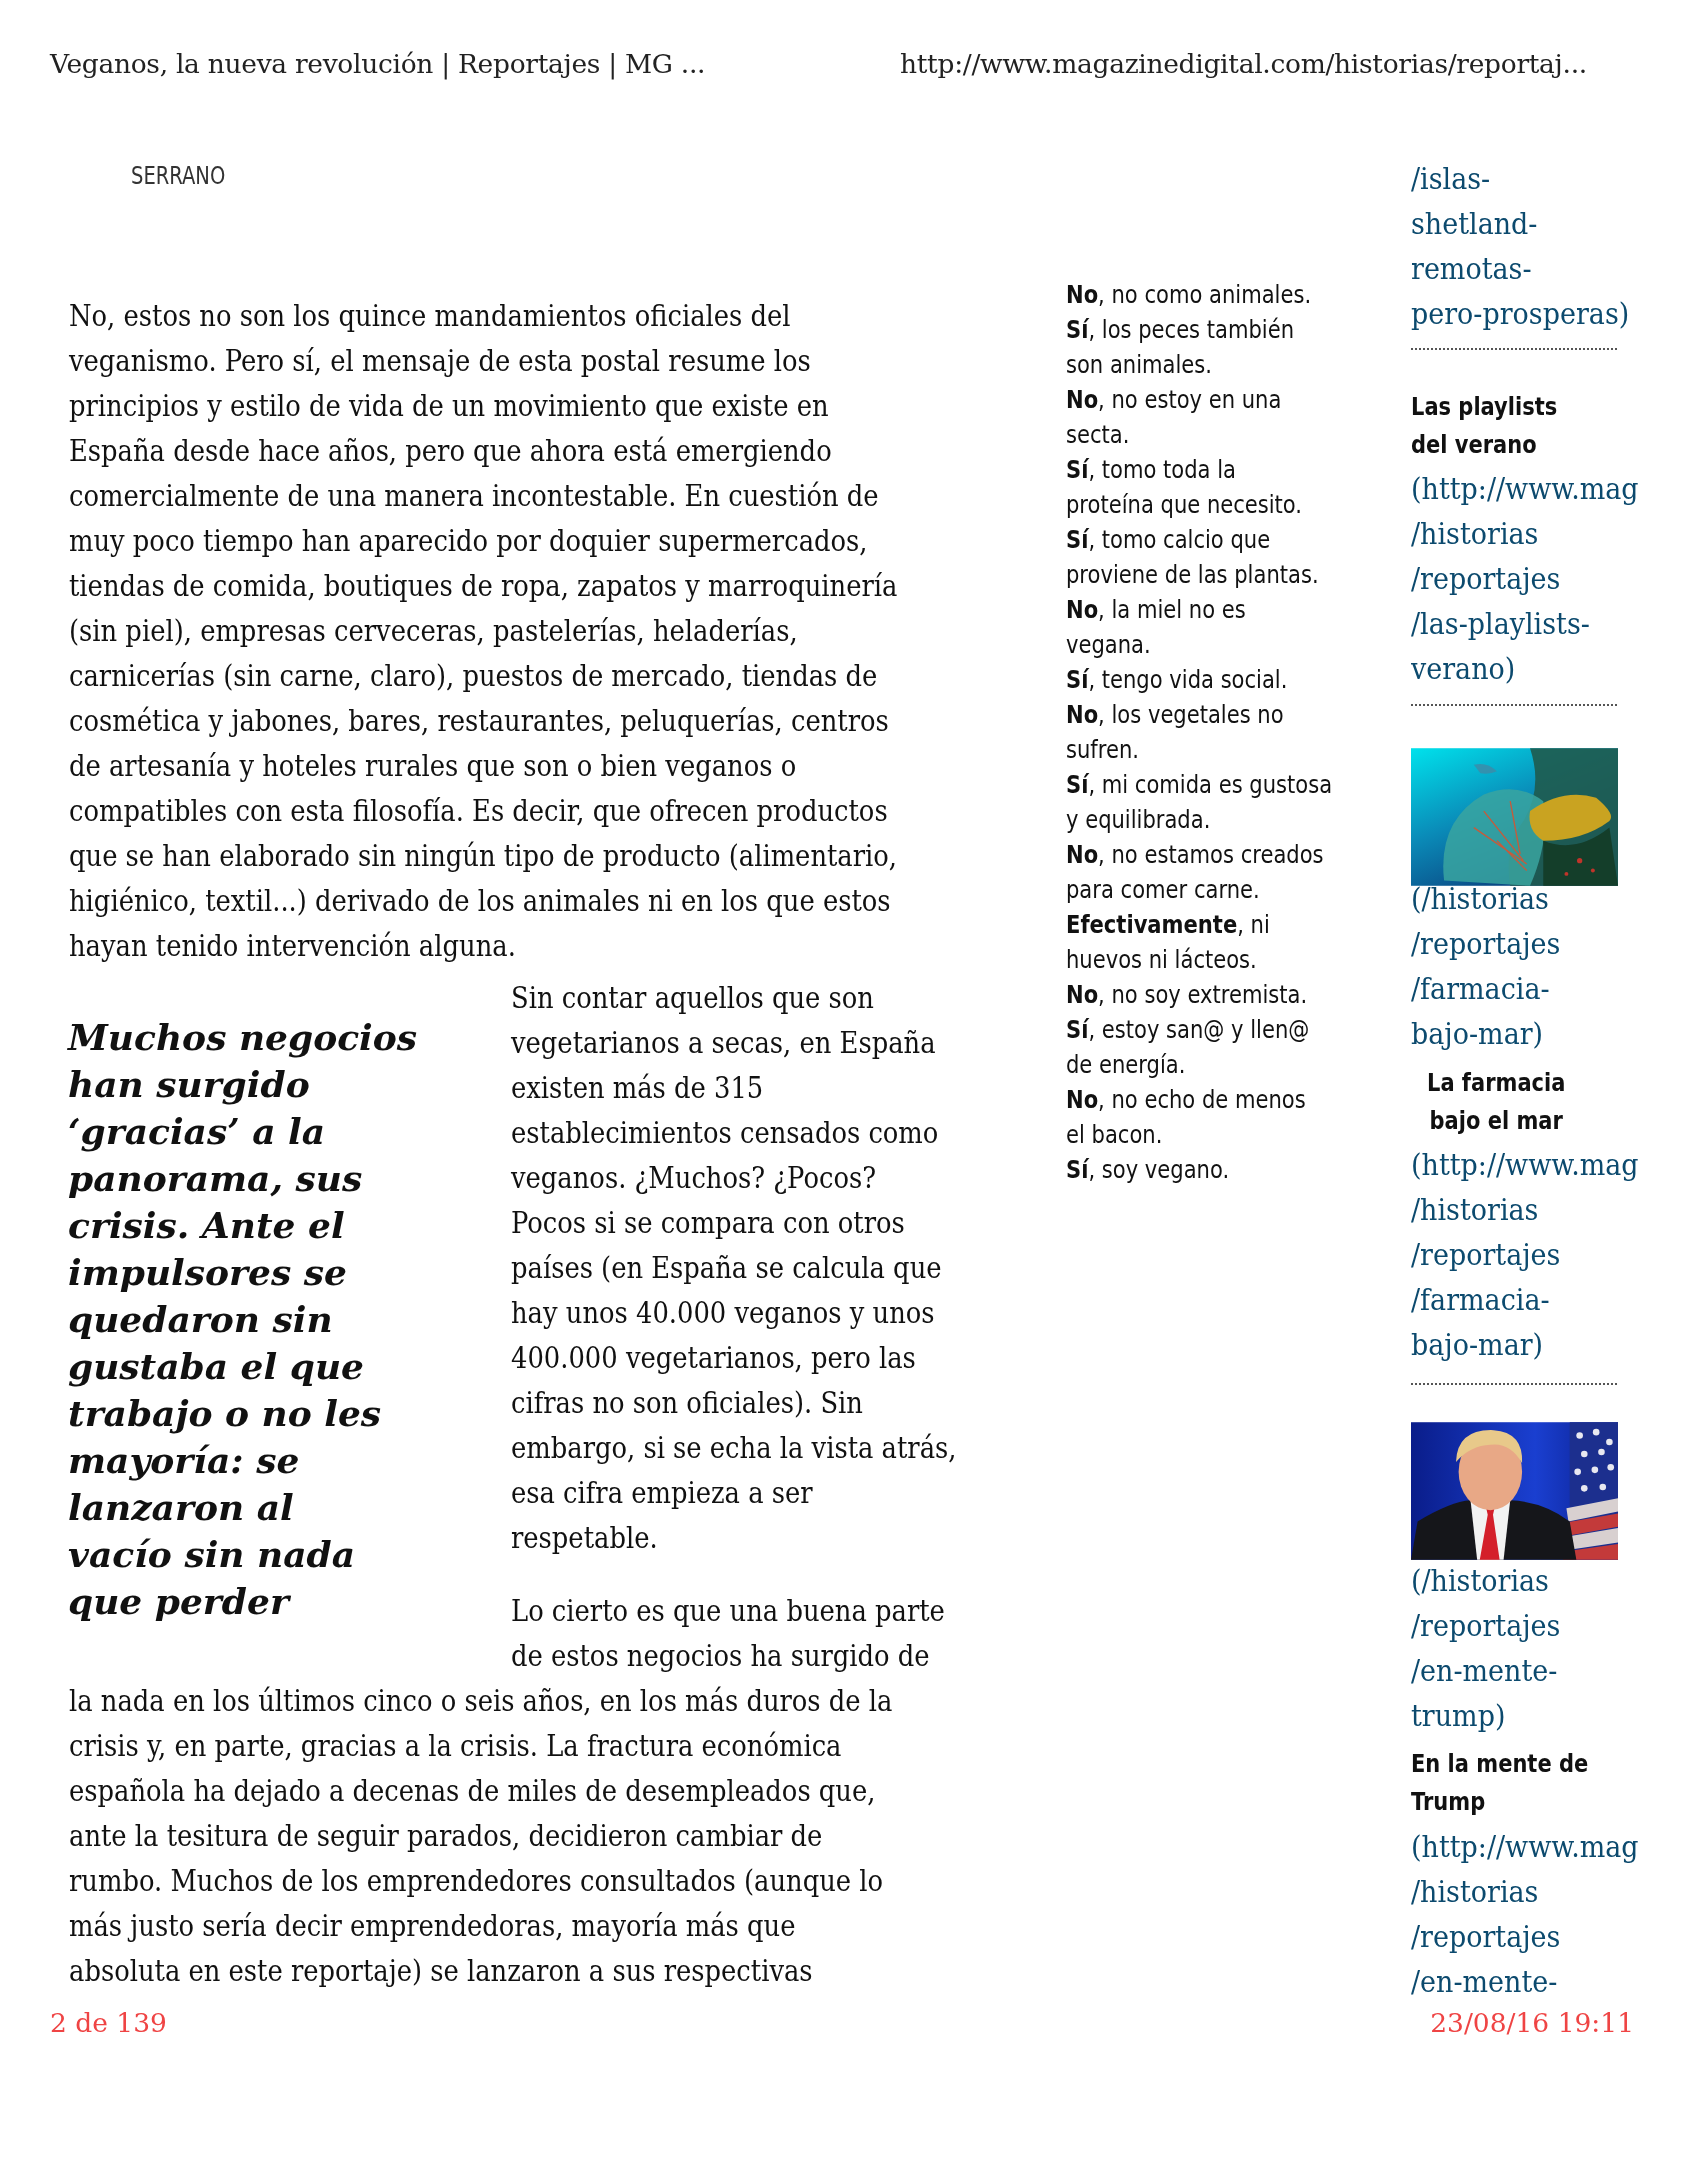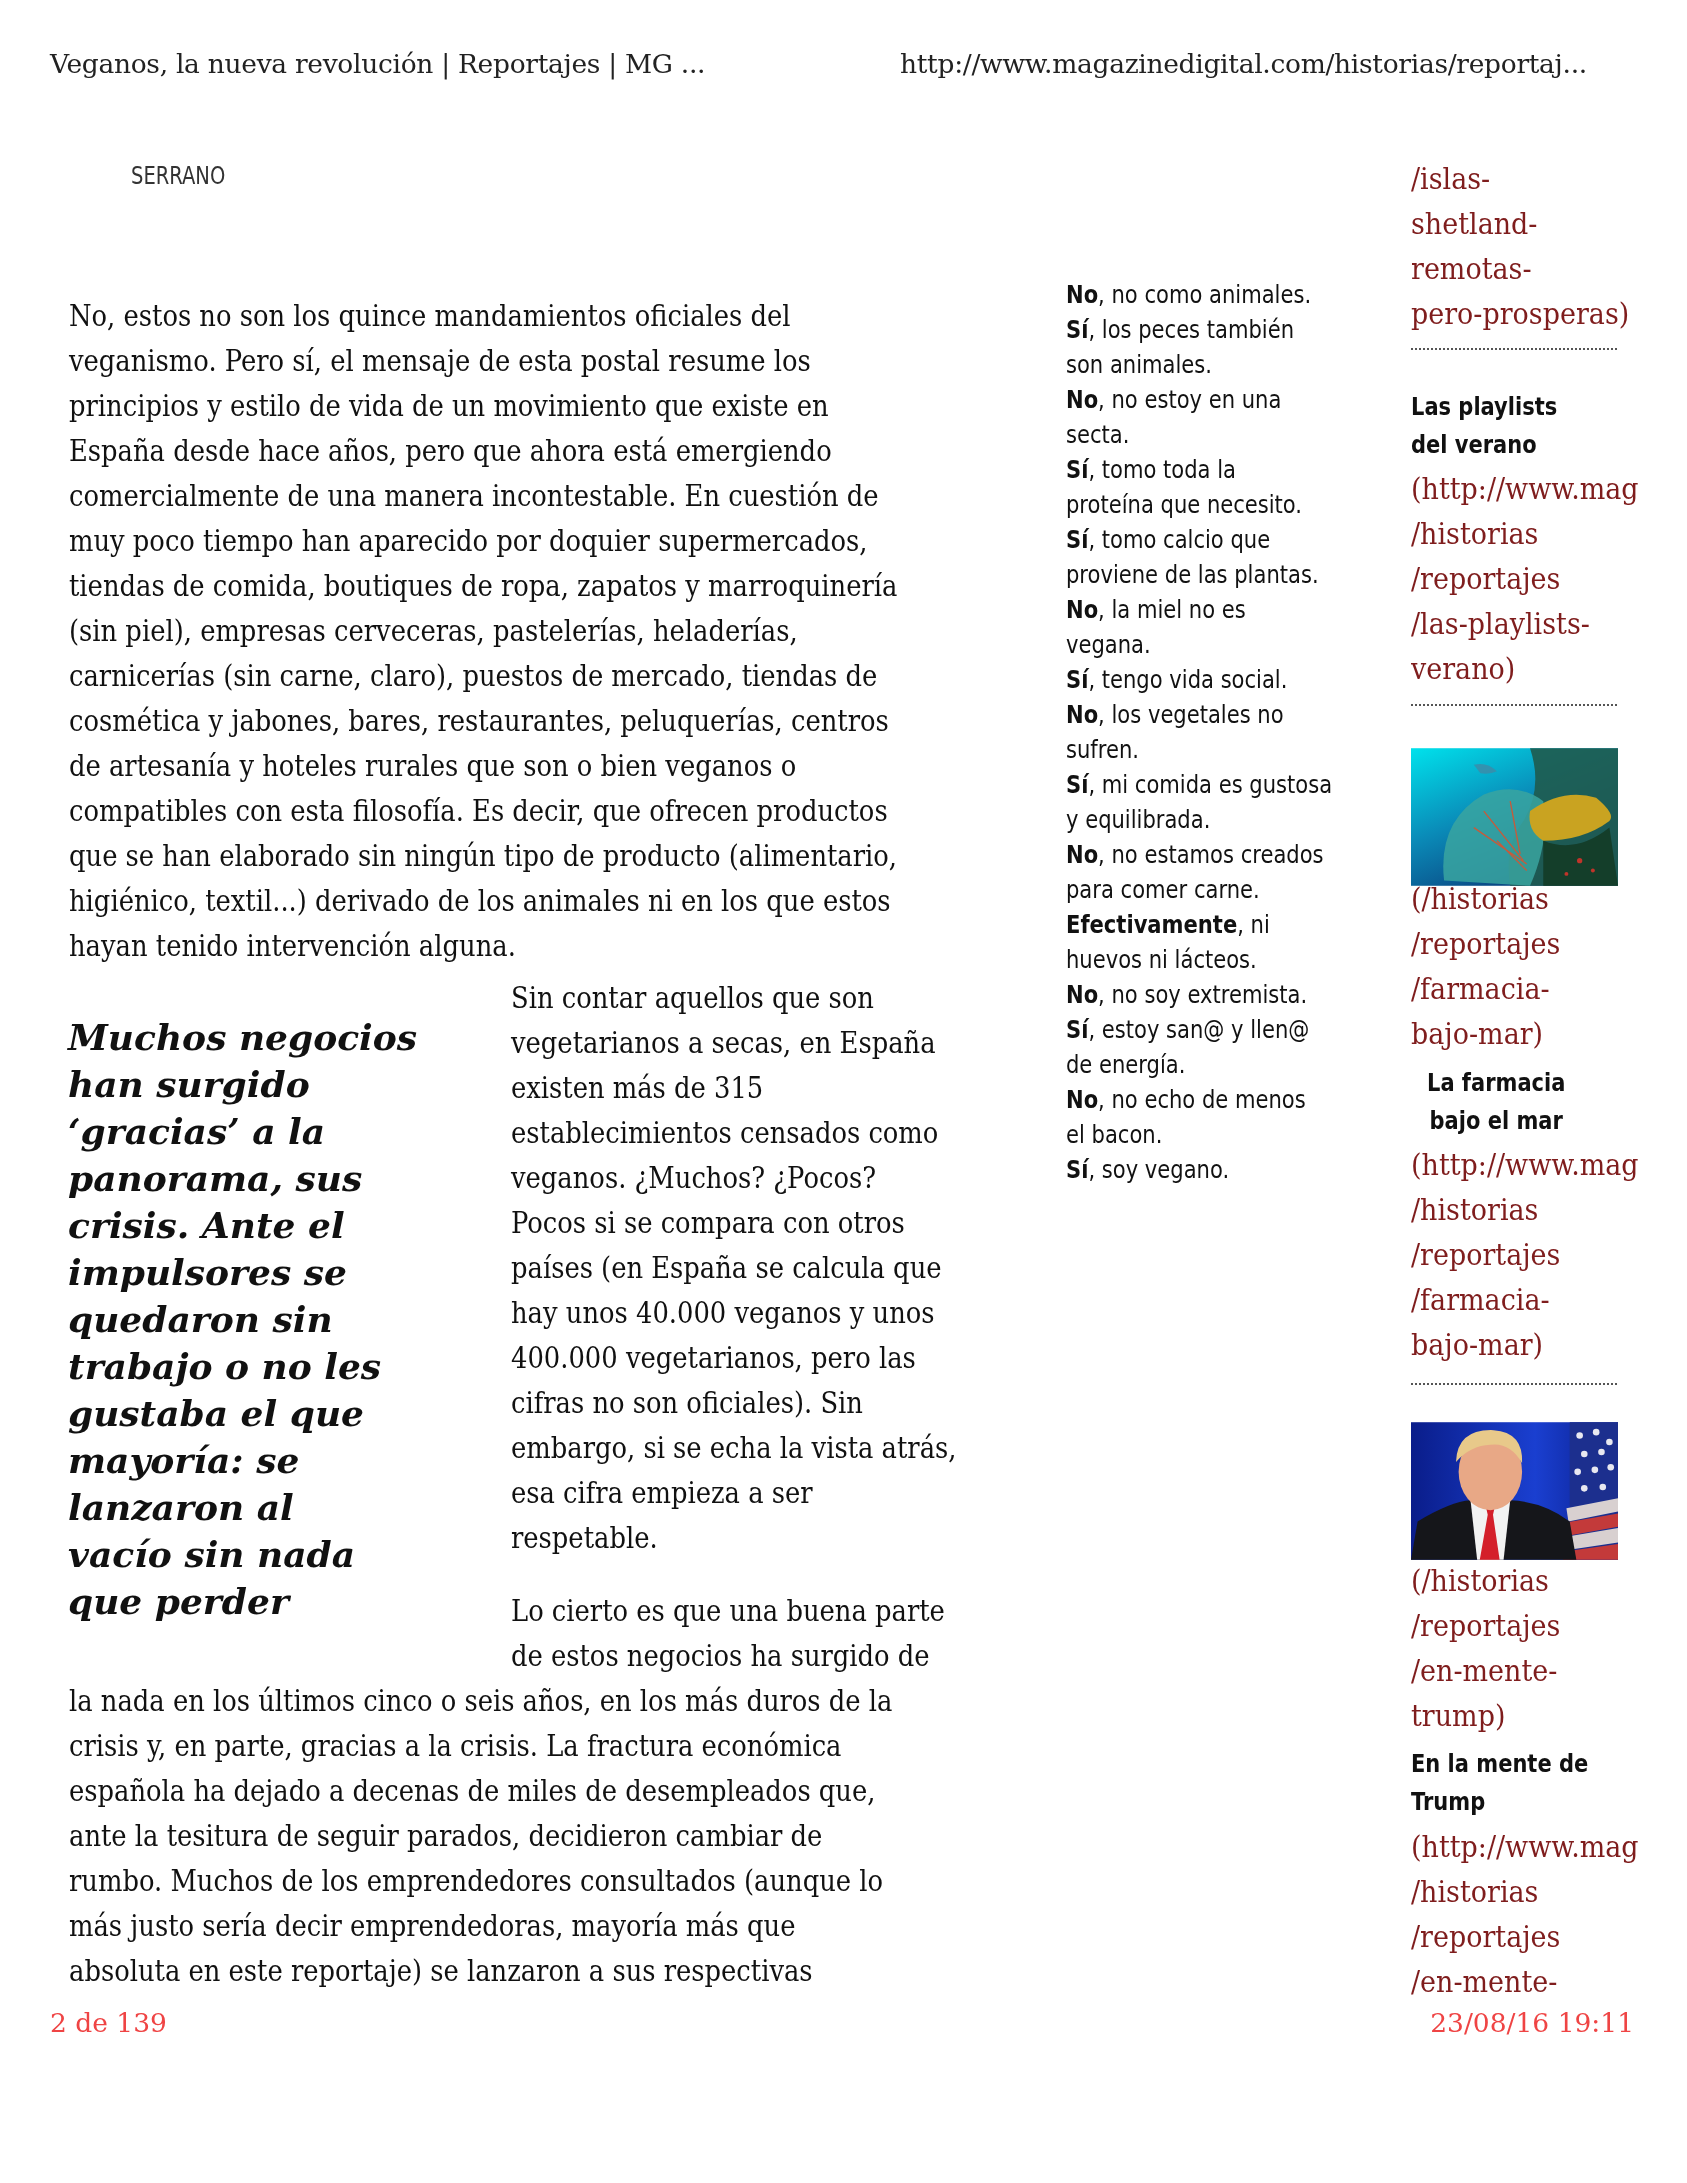--- a/index.html
+++ b/index.html
@@ -7,21 +7,21 @@
   .abs { position:absolute; }
   .hdr { font-family:"DejaVu Serif", serif; font-size:26.5px; color:#222; white-space:nowrap; letter-spacing:-0.3px; }
   .author { font-family:"DejaVu Sans", sans-serif; font-size:25px; color:#333; transform:scaleX(0.78); transform-origin:left top; letter-spacing:0px; }
   .body-text { font-family:"DejaVu Serif", serif; font-size:30px; line-height:45px; color:#111; }
   .body-text .ln { display:block; white-space:nowrap; transform:scaleX(0.86); transform-origin:left top; }
   .postal { font-family:"DejaVu Sans", sans-serif; font-size:24.5px; line-height:35px; color:#111; }
   .postal .ln { display:block; white-space:nowrap; transform:scaleX(0.86); transform-origin:left top; }
   .postal b { font-weight:bold; }
   .pull { font-family:"DejaVu Serif", serif; font-style:italic; font-weight:bold; font-size:36px; line-height:47px; color:#111; }
   .pull .ln { display:block; white-space:nowrap; }
-  .side { font-family:"DejaVu Serif", serif; font-size:29px; line-height:45px; color:#7f1d1d; }
+  .side { font-family:"DejaVu Serif", serif; font-size:29px; line-height:45px; color:#0c4a6e; }
   .side .ln { display:block; white-space:nowrap; transform:scaleX(0.93); transform-origin:left top; }
   .side-title { font-family:"DejaVu Sans", sans-serif; font-weight:bold; font-size:25px; line-height:38px; color:#111; }
   .side-title .ln { display:block; white-space:nowrap; transform:scaleX(0.84); transform-origin:left top; }
   .dots { border-top:2.6px dotted #555; width:206px; height:0; }
   .clip { overflow:hidden; width:228px; }
   .thumb { width:207px; height:138px; overflow:hidden; }
   .footer { font-family:"DejaVu Serif", serif; font-size:26.5px; color:#ef4444; white-space:nowrap; }
 </style>
 </head>
 <body>
@@ -79,22 +79,22 @@
   </div>
 
 <div class="abs pull" id="pullquote" style="left:68px; top:1014px; width:410px;">
     <span class="ln">Muchos negocios</span>
     <span class="ln">han surgido</span>
     <span class="ln">‘gracias’ a la</span>
     <span class="ln">panorama, sus</span>
     <span class="ln">crisis. Ante el</span>
     <span class="ln">impulsores se</span>
     <span class="ln">quedaron sin</span>
+    <span class="ln">gustaba el que</span>
     <span class="ln">trabajo o no les</span>
-    <span class="ln">gustaba el que</span>
     <span class="ln">mayoría: se</span>
     <span class="ln">lanzaron al</span>
     <span class="ln">vacío sin nada</span>
     <span class="ln">que perder</span>
   </div>
 
 <div class="abs body-text" id="para2" style="left:511px; top:975px; width:503px;">
     <span class="ln">Sin contar aquellos que son</span>
     <span class="ln">vegetarianos a secas, en España</span>
     <span class="ln">existen más de 315</span>

